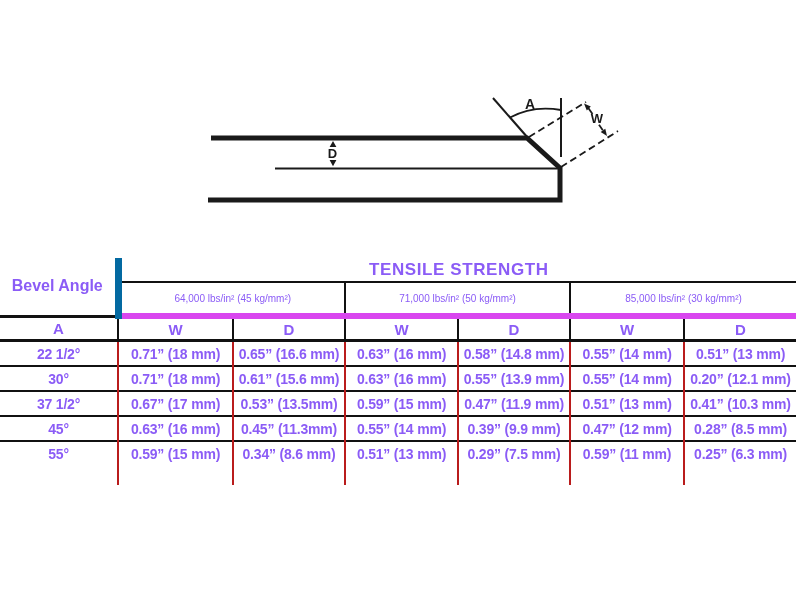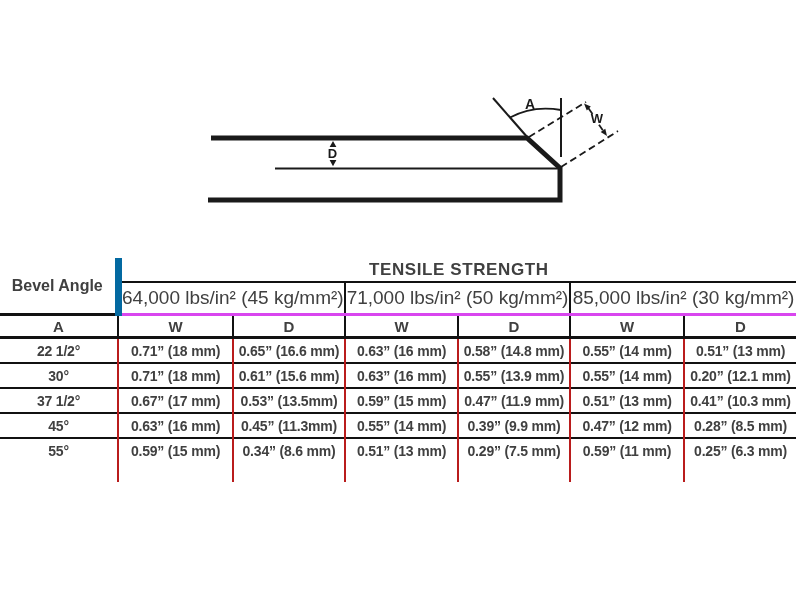--- a/index.html
+++ b/index.html
@@ -7,27 +7,27 @@
         font-family:"Liberation Sans","DejaVu Sans",sans-serif;color:#111;}
 
   
   .diagram{position:absolute;left:180px;top:60px;width:480px;height:170px;}
   .diagram text{font-family:"Liberation Sans","DejaVu Sans",sans-serif;font-weight:bold;fill:#1a1a1a;}
 
   
   table.spec{position:absolute;left:0;top:258px;width:796px;border-collapse:collapse;
              table-layout:fixed;}
   table.spec th,table.spec td{padding:0;text-align:center;vertical-align:middle;
-             white-space:nowrap;overflow:hidden;color:#404040;}
+             white-space:nowrap;overflow:hidden;color:#8b5cf6;}
 
   th.corner{border-right:7px solid #0369a1;border-bottom:3px solid #111;
             font-size:16px;font-weight:bold;}
   th.main-h{border-bottom:2px solid #111;font-size:17px;font-weight:bold;
             letter-spacing:.6px;height:23px;}
-  tr.r-groups th{border-bottom:3px solid #d946ef;font-size:19px;font-weight:normal;height:30px;margin-left:8px;}
+  tr.r-groups th{border-bottom:6px solid #d946ef;font-size:10px;font-weight:normal;height:30px;margin-left:8px;}
   tr.r-groups th.gsep{border-left:2px solid #111;}
   tr.r-sub th{border-bottom:3px solid #111;font-size:15px;font-weight:bold;height:20px;}
   tr.r-sub th + th{border-left:2px solid #111;}
   tbody tr.data-row td{height:23px;font-size:14px;font-weight:bold;letter-spacing:-0.2px;text-align:center;}
   tbody tr.data-row + tr.data-row td{border-top:2px solid #111;margin-left:28px;}
   tbody tr.data-row td + td,
   tbody tr.stub td + td{border-left:2px solid #b91c1c;}
   tbody tr.stub td{height:20px;border-bottom:none;}
 </style>
 </head>

